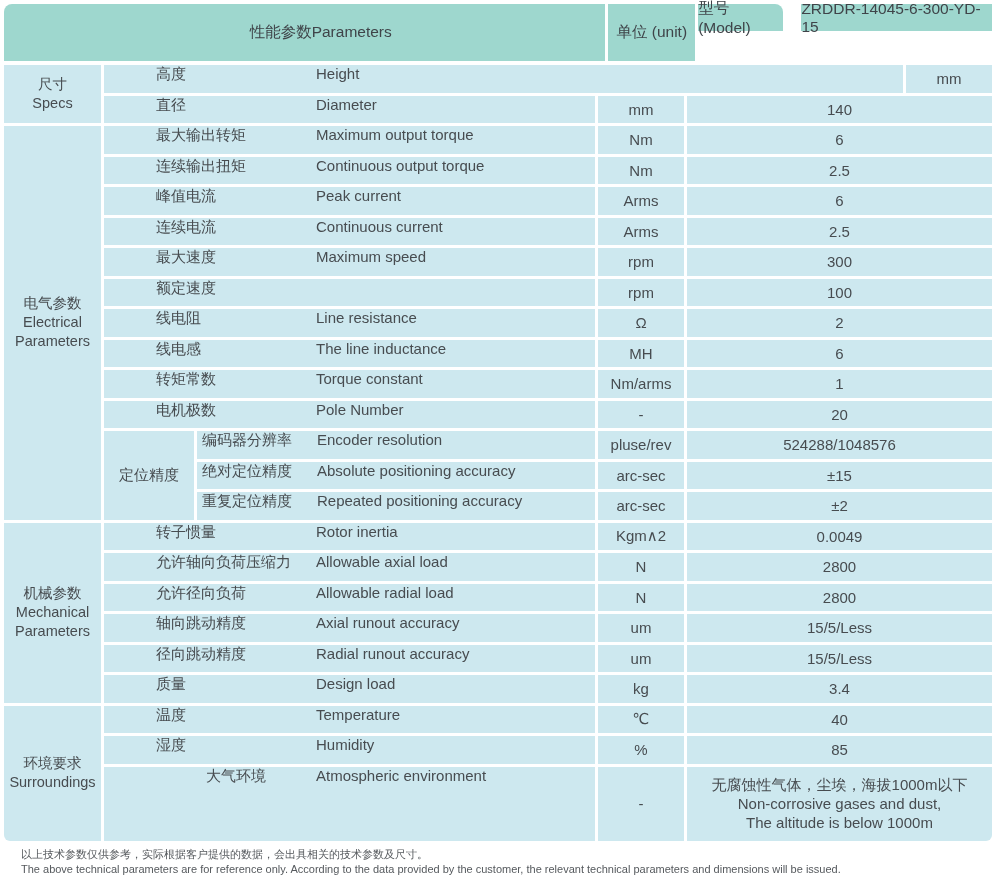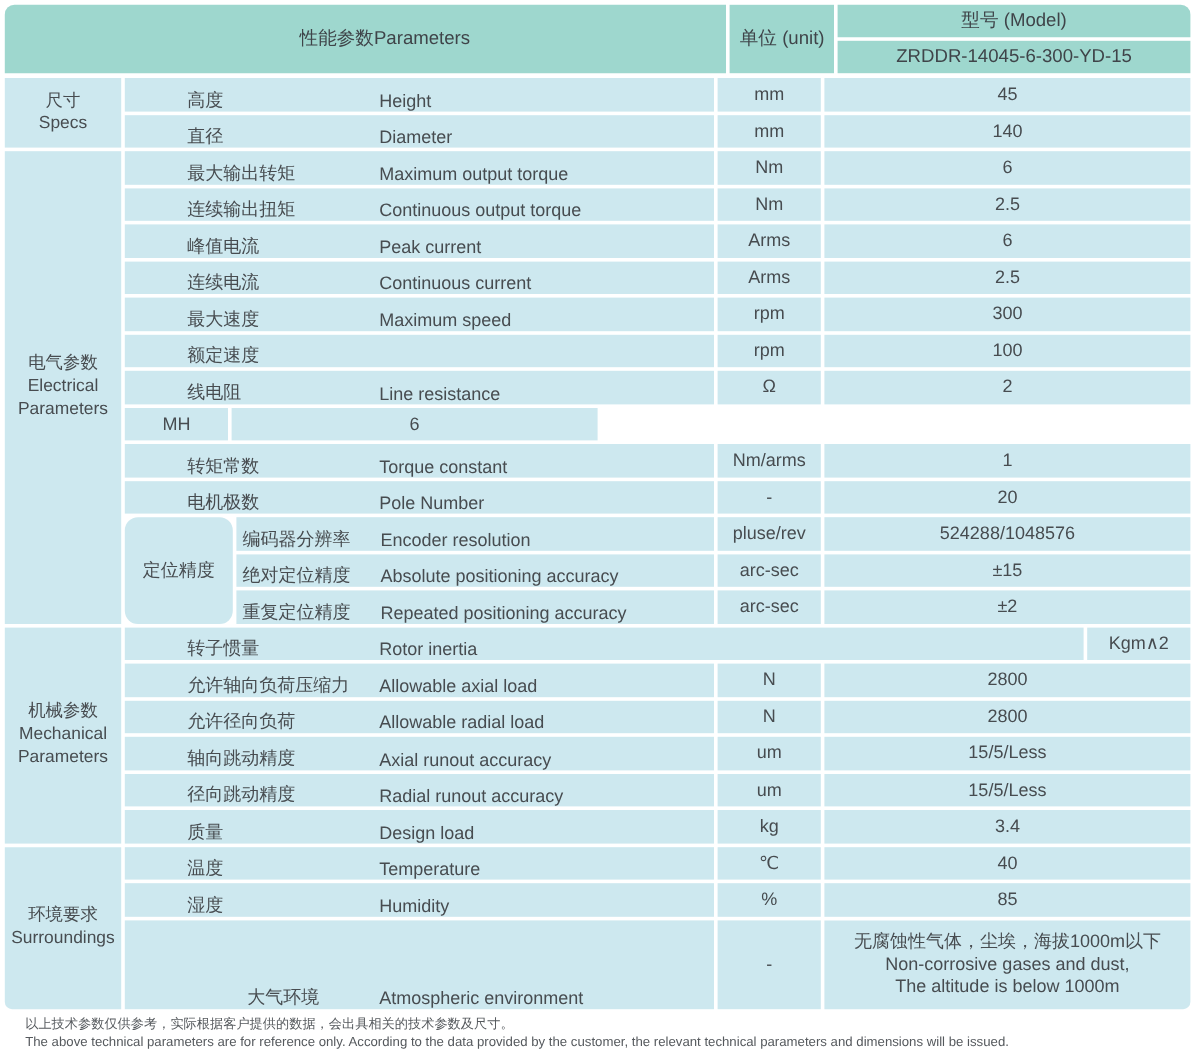--- a/index.html
+++ b/index.html
@@ -16,57 +16,57 @@
   }
   
   .hdr{display:flex;gap:3px;}
   .hdr .cell{
     background:var(--hdr-bg);
     display:flex;align-items:center;justify-content:center;
     font-size:15.5px;color:#3f4449;
   }
   .hdr-perf{width:591px;border-top-left-radius:8px;padding-left:32px;}
   .hdr-unit{width:90px;}
-  .hdr-model-col{width:305px;display:flex;flex-direction:column;gap:3px;}
+  .hdr-model-col{width:305px;display:flex;flex-direction:row;gap:18px;}
   .hdr-model-col .cell{height:27px;}
   .hdr-model-top{border-top-right-radius:8px;}
   .hdr-perf,.hdr-unit{height:57px;}
   
   #body-rows{display:flex;flex-direction:column;gap:3px;margin-top:1px;}
   .section-row{display:flex;gap:3px;}
   .section-label{
     width:97px;background:var(--body-bg);
     display:flex;flex-direction:column;align-items:center;justify-content:center;
     font-size:14.5px;line-height:19px;text-align:center;
   }
   .section-content{flex:1;display:flex;flex-direction:column;gap:3px;}
   .row{display:flex;gap:3px;height:27.5px;}
   .row.tall{height:74px;}
   .param-cell{
     flex:1;background:var(--body-bg);
-    display:flex;align-items:flex-end;
+    display:flex;align-items:flex-start;
     padding-left:52px;font-size:15px;
   }
   .param-cell .cn{width:160px;flex:0 0 160px;}
   .param-cell.centered-cn .cn{text-align:center;}
   .param-cell .en{flex:1;}
   .unit-cell{
     width:86px;flex:0 0 86px;background:var(--body-bg);
     display:flex;align-items:center;justify-content:center;font-size:15px;
   }
   .value-cell{
     width:305px;flex:0 0 305px;background:var(--body-bg);
     display:flex;flex-direction:column;align-items:center;justify-content:center;
     font-size:15px;line-height:19px;text-align:center;
   }
   
   .row-group{display:flex;gap:3px;}
   .pos-label{
     width:90px;flex:0 0 90px;background:var(--body-bg);
-    display:flex;align-items:center;justify-content:center;font-size:15px;border-radius:11px;
+    display:flex;align-items:center;justify-content:center;font-size:15px;
   }
   .pos-rows{flex:1;display:flex;flex-direction:column;gap:3px;}
   .pos-rows .param-cell{padding-left:5px;}
   .pos-rows .param-cell .cn{width:115px;flex:0 0 115px;}
   
   .section-row:last-child .section-label{border-bottom-left-radius:6px;}
   .section-row:last-child .section-content .row:last-child .value-cell{border-bottom-right-radius:6px;}
   
   #footer-notes{
     position:absolute;left:21px;top:847px;width:990px;
@@ -91,23 +91,20 @@
           <div>尺寸</div>
           <div>Specs</div>
         </div>
         <div class="section-content">
           <div class="row">
             <div class="param-cell">
               <div class="cn">高度</div>
               <div class="en">Height</div>
             </div>
             <div class="unit-cell">mm</div>
-            <div class="value-cell">
-              <div>45</div>
-            </div>
           </div>
           <div class="row">
             <div class="param-cell">
               <div class="cn">直径</div>
               <div class="en">Diameter</div>
             </div>
             <div class="unit-cell">mm</div>
             <div class="value-cell">
               <div>140</div>
             </div>
@@ -184,20 +181,24 @@
             <div class="param-cell">
               <div class="cn">线电阻</div>
               <div class="en">Line resistance</div>
             </div>
             <div class="unit-cell">Ω</div>
             <div class="value-cell">
               <div>2</div>
             </div>
           </div>
           <div class="row">
+            <div class="param-cell">
+              <div class="cn">线电感</div>
+              <div class="en">The line inductance</div>
+            </div>
             <div class="unit-cell">MH</div>
             <div class="value-cell">
               <div>6</div>
             </div>
           </div>
           <div class="row">
             <div class="param-cell">
               <div class="cn">转矩常数</div>
               <div class="en">Torque constant</div>
             </div>
@@ -259,20 +260,23 @@
           <div>Mechanical</div>
           <div>Parameters</div>
         </div>
         <div class="section-content">
           <div class="row">
             <div class="param-cell">
               <div class="cn">转子惯量</div>
               <div class="en">Rotor inertia</div>
             </div>
             <div class="unit-cell">Kgm∧2</div>
+            <div class="value-cell">
+              <div>0.0049</div>
+            </div>
           </div>
           <div class="row">
             <div class="param-cell">
               <div class="cn">允许轴向负荷压缩力</div>
               <div class="en">Allowable axial load</div>
             </div>
             <div class="unit-cell">N</div>
             <div class="value-cell">
               <div>2800</div>
             </div>

